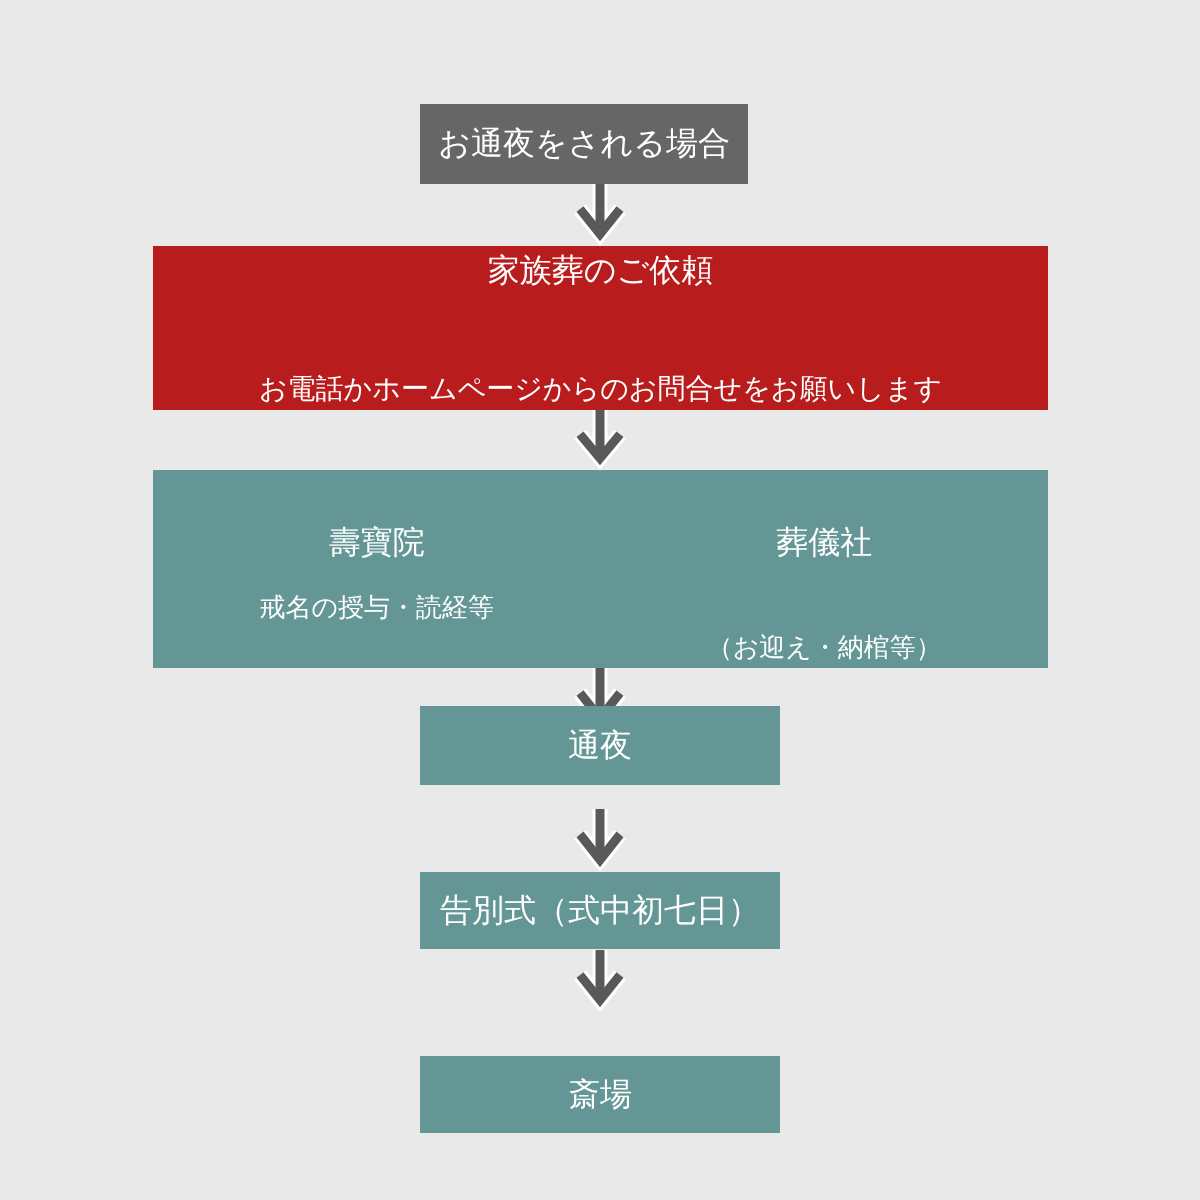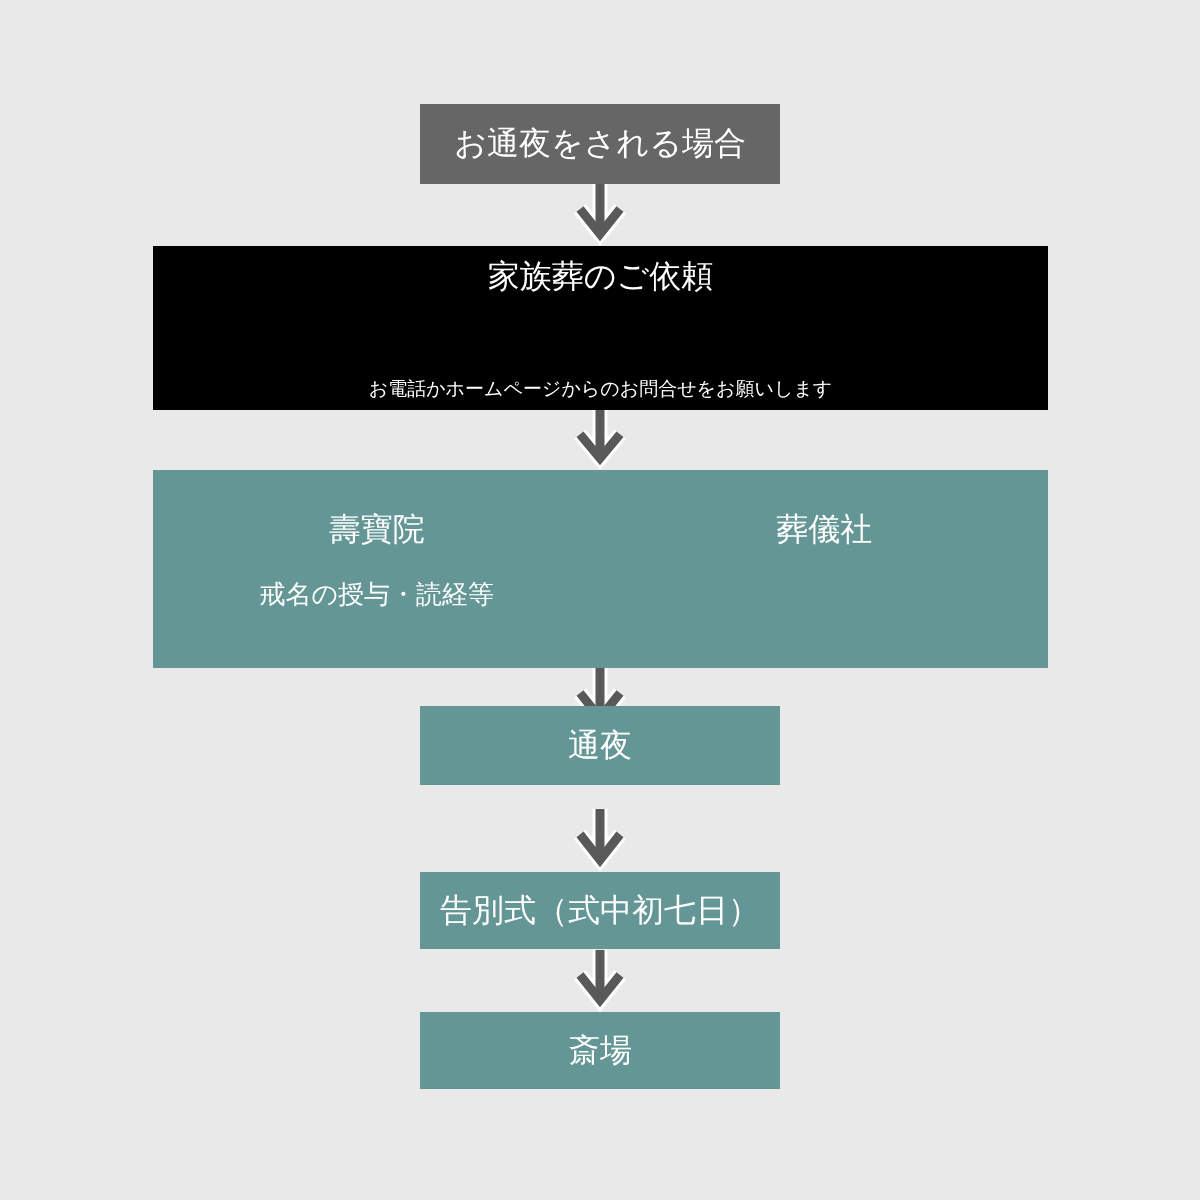--- a/index.html
+++ b/index.html
@@ -18,54 +18,54 @@
   .box {
     position: absolute;
     display: flex;
     flex-direction: column;
     align-items: center;
     justify-content: center;
     color: #ffffff;
     text-align: center;
   }
   .box-start {
-    left: 420px; top: 104px; width: 360px; height: 80px;
+    left: 420px; top: 104px; width: 328px; height: 80px;
     background: #666666;
     font-size: 32px;
   }
   .box-request {
     left: 153px; top: 246px; width: 895px; height: 164px;
-    background: #000000;
+    background: #b91c1c;
   }
   .box-request .title { font-size: 32px; margin-bottom: 30px; }
-  .box-request .subtitle { font-size: 19px; margin-top: 47px; }
+  .box-request .subtitle { font-size: 28px; margin-top: 47px; }
   .box-parallel {
     left: 153px; top: 470px; width: 895px; height: 198px;
     background: #649696;
     flex-direction: row;
     align-items: flex-start;
     justify-content: space-around;
   }
   .col {
     display: flex;
     flex-direction: column;
     align-items: center;
     width: 46%;
-    padding-top: 38px;
+    padding-top: 51px;
   }
   .col .title { font-size: 32px; margin-bottom: 22px; color: #fff; }
   .col .subtitle { font-size: 26px; line-height: 40px; color: #fff; text-align: left; }
   .box-small {
     left: 420px; width: 360px; height: 77px;
     background: #649696;
     font-size: 32px;
   }
   .box-tsuya    { top: 706px; height: 79px; }
   .box-kokubetsu{ top: 872px; }
-  .box-saijo    { top: 1012px; text-align: center; }
+  .box-saijo    { top: 1056px; text-align: center; }
   .arrow {
     position: absolute;
     left: 568px;
     width: 64px;
     height: 62px;
   }
   .arrow-1 { top: 184px; }
   .arrow-2 { top: 410px; height: 60px; }
   .arrow-3 { top: 668px; }
   .arrow-4 { top: 809px; height: 63px; }
@@ -114,20 +114,21 @@
 
   <div class="box box-parallel">
     <div class="col">
       <div class="title">壽寶院</div>
       <div class="subtitle">戒名の授与・読経等</div>
     </div>
     <div class="col">
       <div class="title">葬儀社</div>
       <div class="subtitle">
         <br>
+        <span>（お迎え・納棺等）</span>
       </div>
     </div>
   </div>
 
   <div class="arrow arrow-3">
     <svg viewBox="0 0 64 62" preserveAspectRatio="none">
       <g fill="none" stroke="#ffffff" stroke-width="15">
         <path d="M32 0 L32 45"></path>
         <path d="M12 25 L32 50 L52 25"></path>
       </g>

